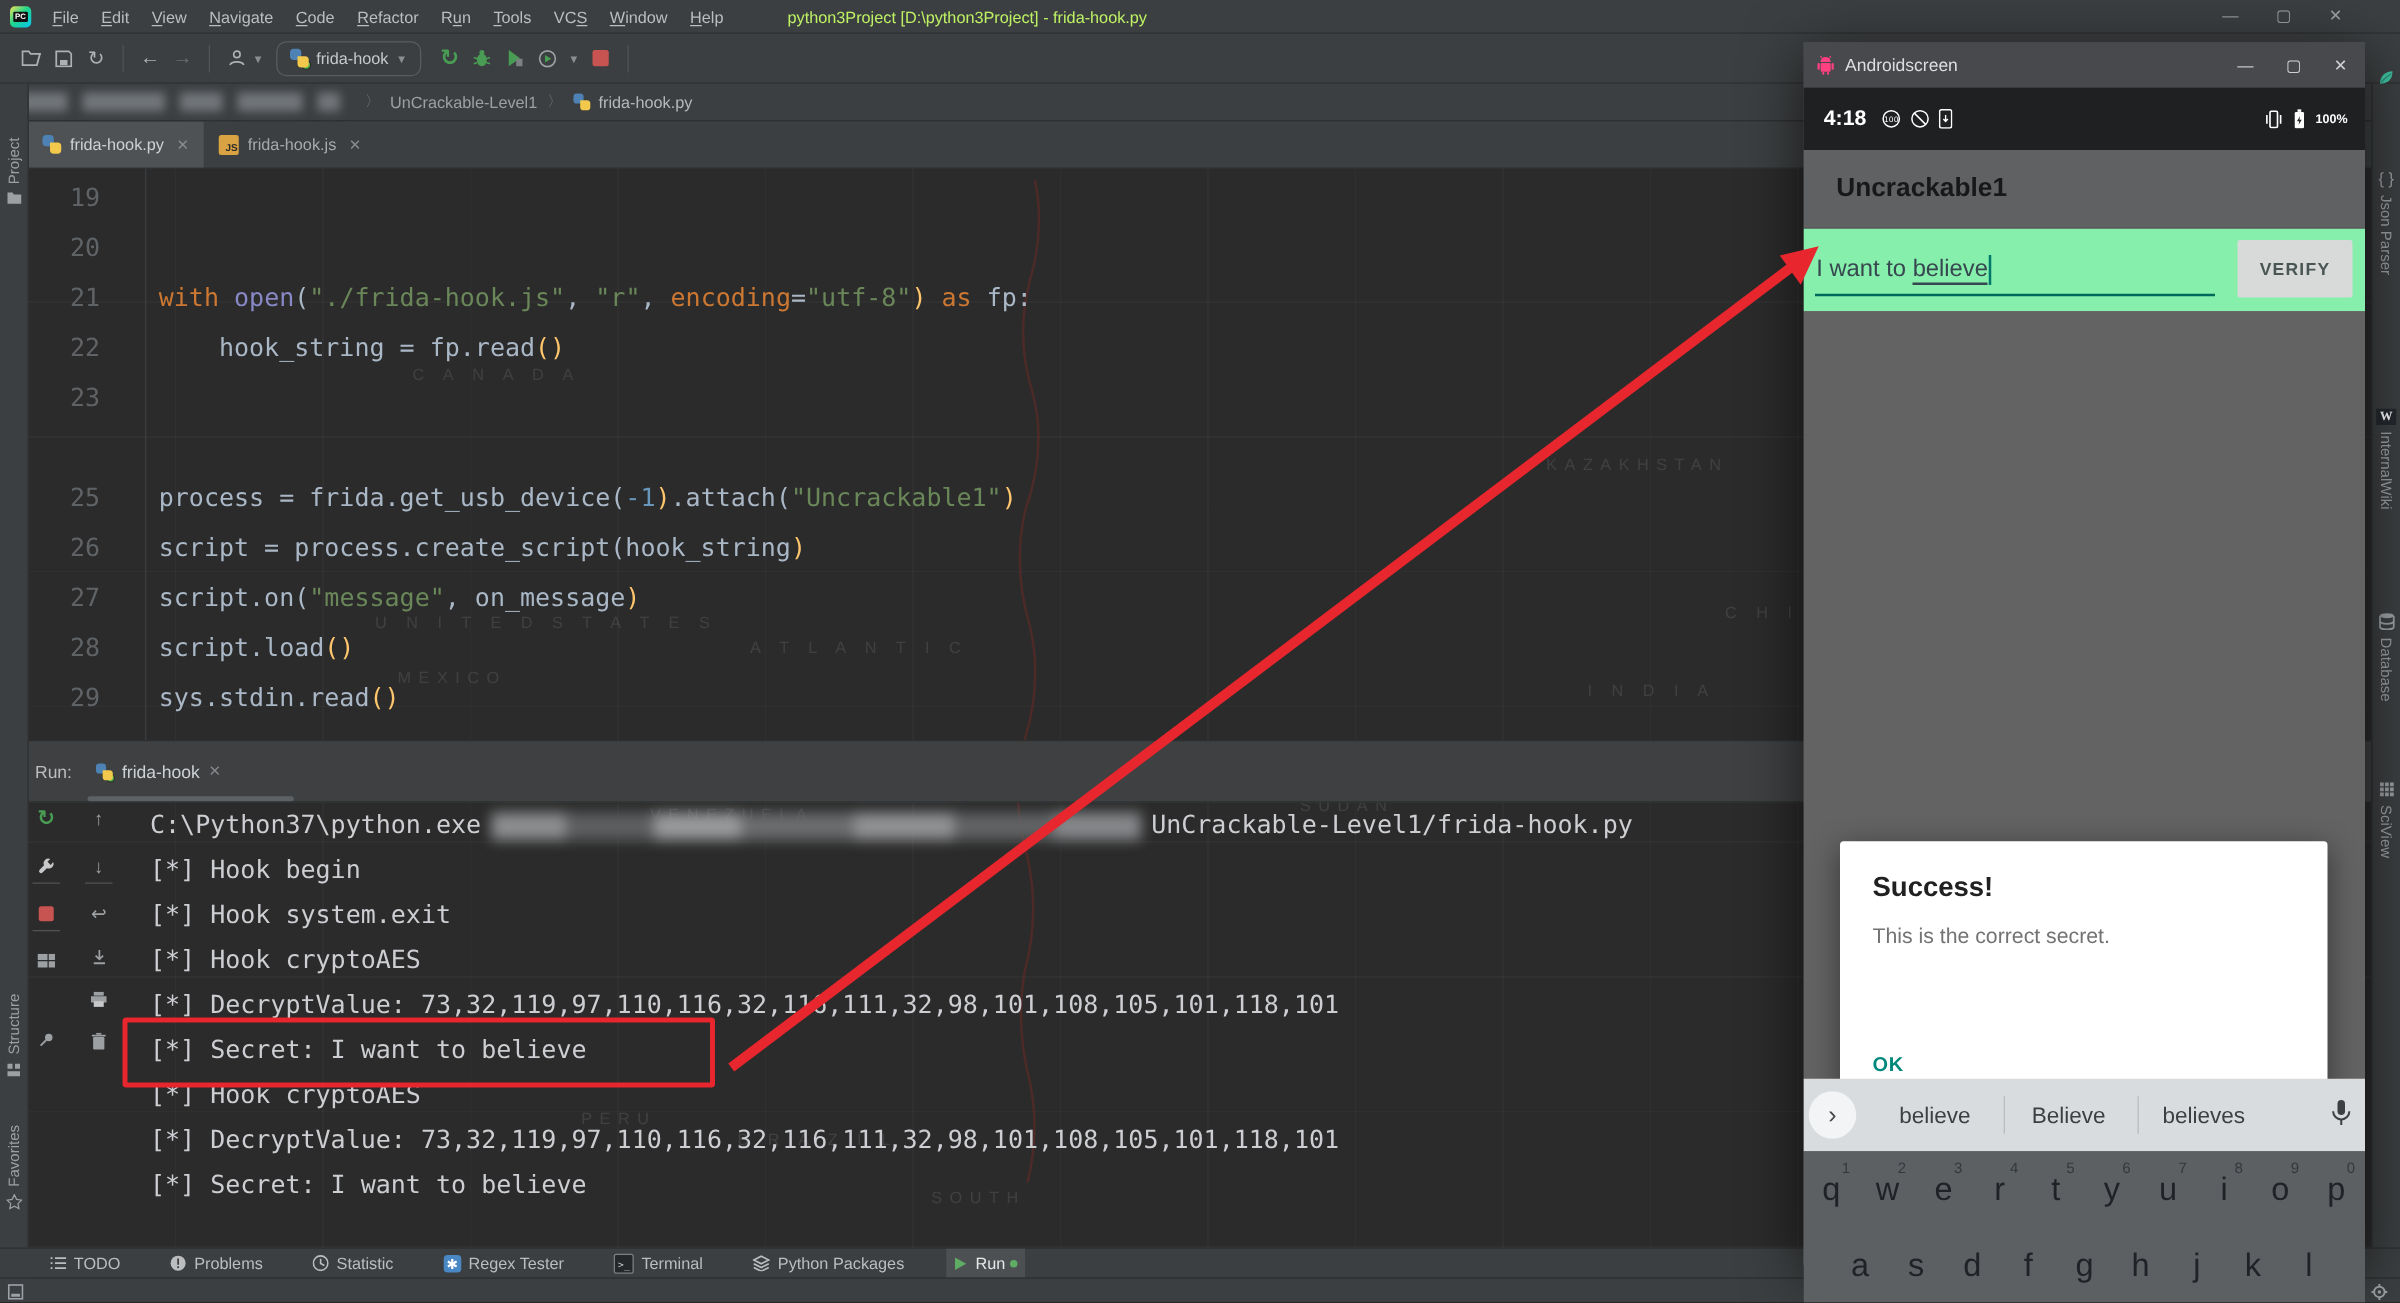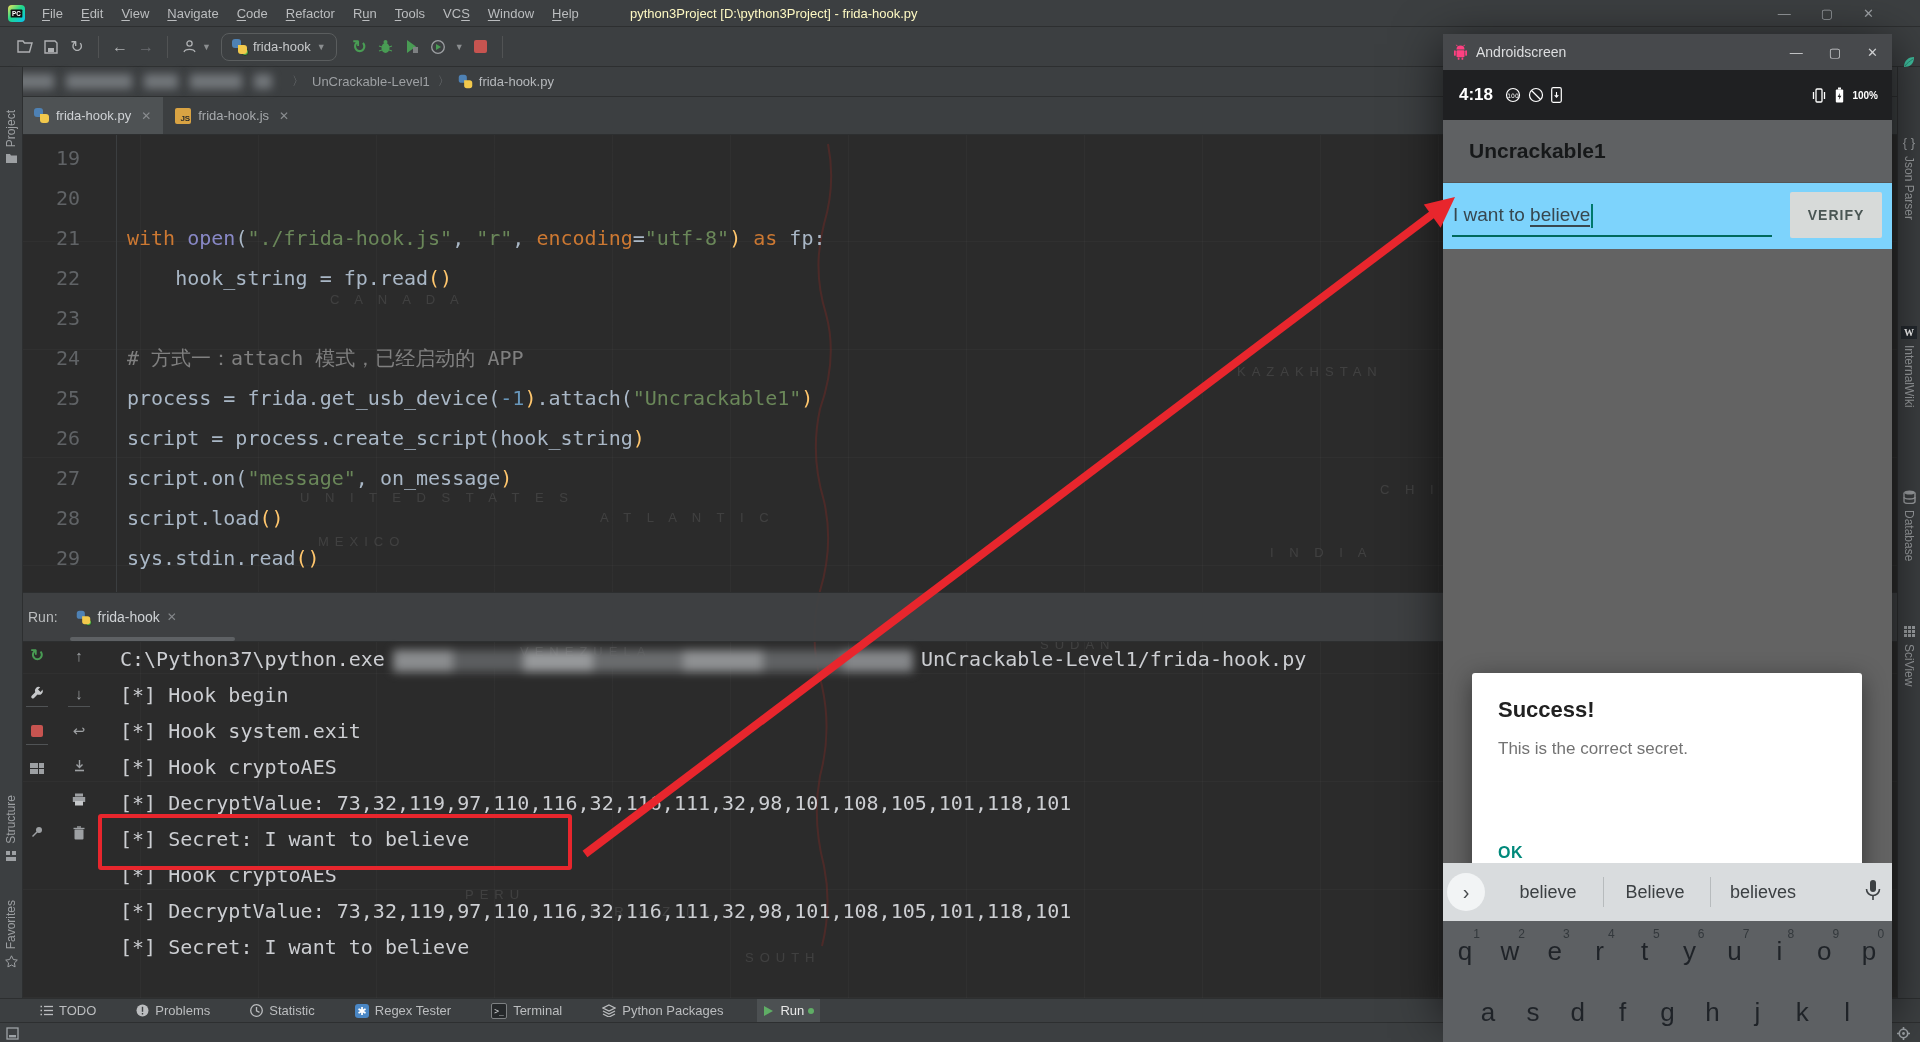--- a/index.html
+++ b/index.html
@@ -7,21 +7,21 @@
        font-family:"Liberation Sans","DejaVu Sans",sans-serif;-webkit-font-smoothing:antialiased;}
   
   .menubar{position:absolute;left:0;top:0;width:1920px;height:26px;background:#3c3f41;
            border-bottom:1px solid #2d2f30;display:flex;align-items:center;color:#bbbdbf;font-size:13px;z-index:10;}
   .pc-logo{width:17px;height:17px;border-radius:4px;margin:0 8px 0 8px;
            background:linear-gradient(135deg,#f7e35a 0%,#21d789 45%,#07c3f2 100%);
            display:flex;align-items:center;justify-content:center;}
   .pc-logo i{font-style:normal;font-size:7px;font-weight:bold;color:#111;background:#111;color:#fff;padding:1px 1.5px;line-height:1;border-radius:1px;transform:scale(.9);}
   .menu-item{padding:0 9px;cursor:default;}
   .menu-item u{text-underline-offset:2px;}
-  .ide-title{position:absolute;left:630px;color:#fef9c3;font-size:13px;}
+  .ide-title{position:absolute;left:630px;color:#bef264;font-size:13px;}
   .win-controls{position:absolute;right:46px;display:flex;gap:30px;color:#9da1a5;font-size:13px;}
   .toolbar{position:absolute;left:0;top:27px;width:1920px;height:39px;background:#3c3f41;
            border-bottom:1px solid #2d2f30;display:flex;align-items:center;color:#afb1b3;z-index:10;}
   .tbi{display:inline-flex;align-items:center;justify-content:center;width:26px;height:26px;font-size:16px;}
   .tbsep{width:1px;height:22px;background:#515354;margin:0 8px;}
   .runcombo{display:flex;align-items:center;gap:6px;border:1px solid #5a5d5e;border-radius:8px;
             height:26px;padding:0 10px;margin:0 10px;color:#c7c9cb;font-size:13px;}
   .green{color:#499c54}.red-square{width:13px;height:13px;background:#c75450;border-radius:2px;}
   .crumbs{position:absolute;left:0;top:67px;width:1920px;height:29px;background:#3c3f41;
           border-bottom:1px solid #2d2f30;display:flex;align-items:center;color:#9da0a3;font-size:13px;z-index:10;}
@@ -89,21 +89,21 @@
   
   .awin{position:absolute;left:1443px;top:34px;width:449px;height:978px;z-index:50;
         box-shadow:0 10px 46px rgba(0,0,0,.65);background:#636363;display:flex;flex-direction:column;font-family:"Liberation Sans",sans-serif;}
   .atitle{height:36px;background:#47494c;display:flex;align-items:center;color:#dddee0;font-size:14px;padding:0 10px;position:relative;}
   .atitle .actl{position:absolute;right:14px;display:flex;gap:26px;color:#cfd0d2;font-size:13px;}
   .astatus{height:50px;background:#1f2022;color:#fff;display:flex;align-items:center;padding:0 16px;position:relative;}
   .astatus .time{font-size:17px;font-weight:bold;margin-right:12px;}
   .astatus .right{position:absolute;right:14px;display:flex;align-items:center;gap:8px;font-size:10px;font-weight:bold;}
   .aappbar{height:62px;background:#5f6163;display:flex;align-items:center;padding:0 26px;
            color:#161819;font-size:21px;font-weight:bold;border-bottom:1px solid #555;}
-  .ainput{height:66px;background:#7dd3fc;position:relative;display:flex;align-items:center;padding:0 10px;}
+  .ainput{height:66px;background:#86efac;position:relative;display:flex;align-items:center;padding:0 10px;}
   .ainput .field{font-size:19px;color:#37474f;white-space:pre;}
   .ainput .composing{border-bottom:2px solid #37474f;}
   .caret{display:inline-block;width:2px;height:24px;background:#00796b;vertical-align:middle;margin-left:1px;}
   .field-underline{position:absolute;left:9px;top:52px;width:320px;height:2px;background:#00695c;}
   .verify-btn{position:absolute;right:10px;top:9px;width:92px;height:46px;background:#d7dad9;border-radius:2px;
               display:flex;align-items:center;justify-content:center;font-size:14px;font-weight:bold;
               letter-spacing:1px;color:#4a5654;}
   .abody{flex:1;position:relative;background:#636363;}
   .adialog{position:absolute;left:29px;top:424px;width:390px;height:207px;background:#fff;border-radius:3px;
            box-shadow:0 6px 24px rgba(0,0,0,.45);padding:24px 26px;box-sizing:border-box;}
@@ -325,21 +325,20 @@
       <span class="map-label" style="left: 1358px; top: 348px;">C H I N A</span>
       <span class="map-label" style="left: 1248px; top: 411px;">I N D I A</span>
     </div>
   <div class="gutterline"></div>
   <div class="editor-pane" id="codelines">
       <div class="code-line" style="top: 4px;"><span class="lnum">19</span><span class="ltoks"></span></div>
       <div class="code-line" style="top: 44px;"><span class="lnum">20</span><span class="ltoks"></span></div>
       <div class="code-line" style="top: 84px;"><span class="lnum">21</span><span class="ltoks"><span class="tk-k">with </span><span class="tk-f">open</span><span class="tk-d">(</span><span class="tk-s">"./frida-hook.js"</span><span class="tk-d">, </span><span class="tk-s">"r"</span><span class="tk-d">, </span><span class="tk-k">encoding</span><span class="tk-d">=</span><span class="tk-s">"utf-8"</span><span class="tk-y">)</span><span class="tk-k"> as</span><span class="tk-d"> fp:</span></span></div>
       <div class="code-line" style="top: 124px;"><span class="lnum">22</span><span class="ltoks"><span class="tk-d">    hook_string = fp.read</span><span class="tk-y">()</span></span></div>
       <div class="code-line" style="top: 164px;"><span class="lnum">23</span><span class="ltoks"></span></div>
-      <div class="code-line" style="top: 204px;"><span class="lnum">24</span><span class="ltoks"><span class="tk-c"># 方式一：attach 模式，已经启动的 APP</span></span></div>
       <div class="code-line" style="top: 244px;"><span class="lnum">25</span><span class="ltoks"><span class="tk-d">process = frida.get_usb_device(</span><span class="tk-n">-1</span><span class="tk-y">)</span><span class="tk-d">.attach(</span><span class="tk-s">"Uncrackable1"</span><span class="tk-y">)</span></span></div>
       <div class="code-line" style="top: 284px;"><span class="lnum">26</span><span class="ltoks"><span class="tk-d">script = process.create_script(hook_string</span><span class="tk-y">)</span></span></div>
       <div class="code-line" style="top: 324px;"><span class="lnum">27</span><span class="ltoks"><span class="tk-d">script.on(</span><span class="tk-s">"message"</span><span class="tk-d">, on_message</span><span class="tk-y">)</span></span></div>
       <div class="code-line" style="top: 364px;"><span class="lnum">28</span><span class="ltoks"><span class="tk-d">script.load</span><span class="tk-y">()</span></span></div>
       <div class="code-line" style="top: 404px;"><span class="lnum">29</span><span class="ltoks"><span class="tk-d">sys.stdin.read</span><span class="tk-y">()</span></span></div>
     </div>
 
   <div class="run-header">
     <span style="margin-left:6px">Run:</span>
     <span class="run-tab">

